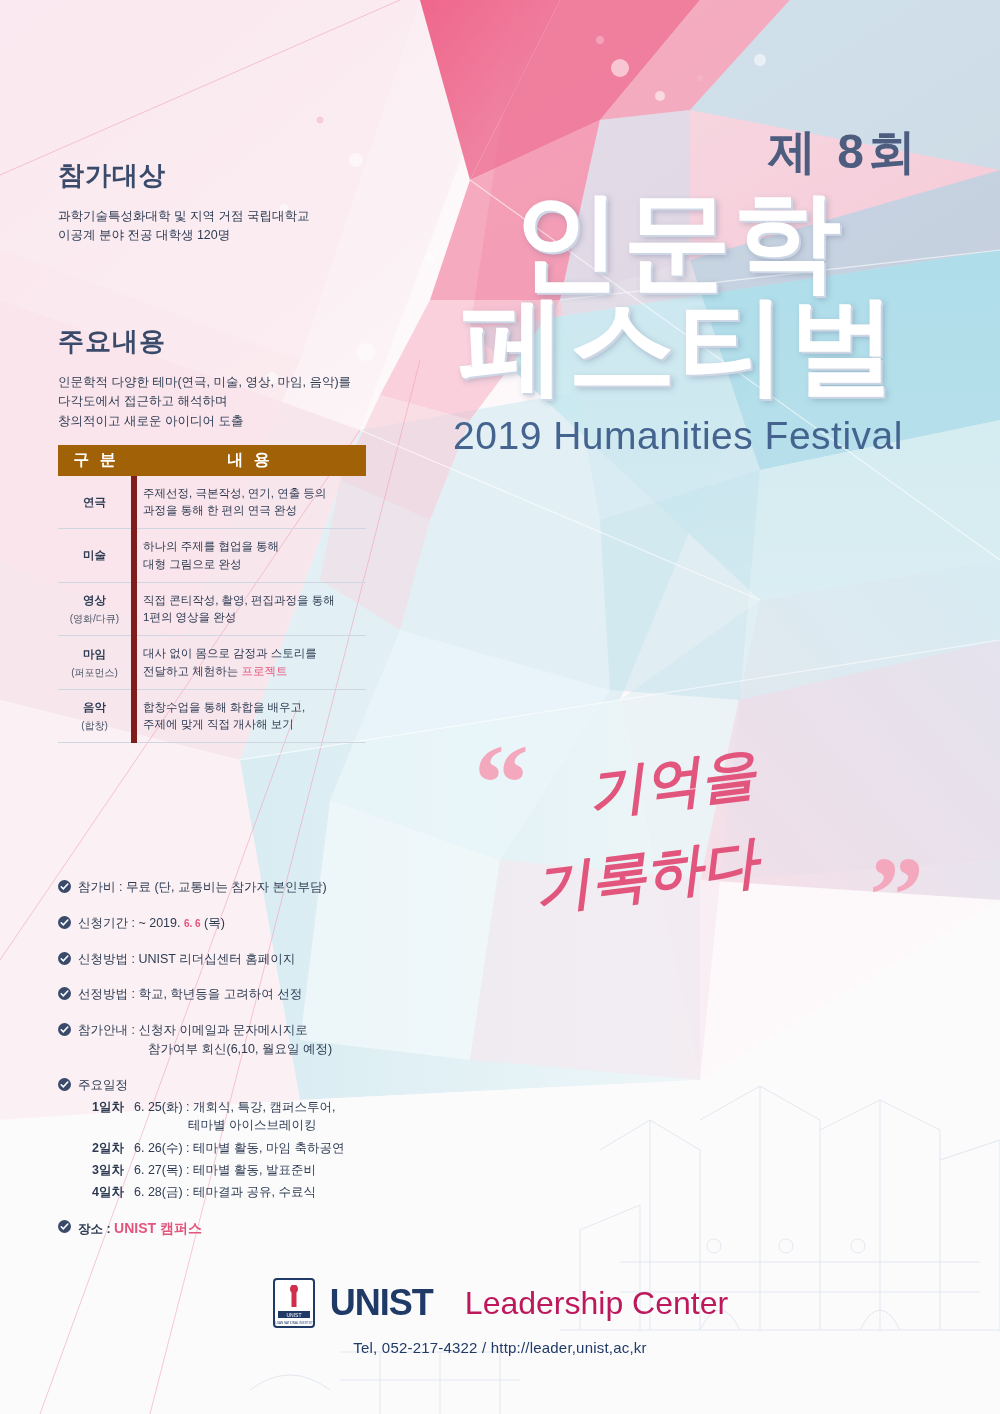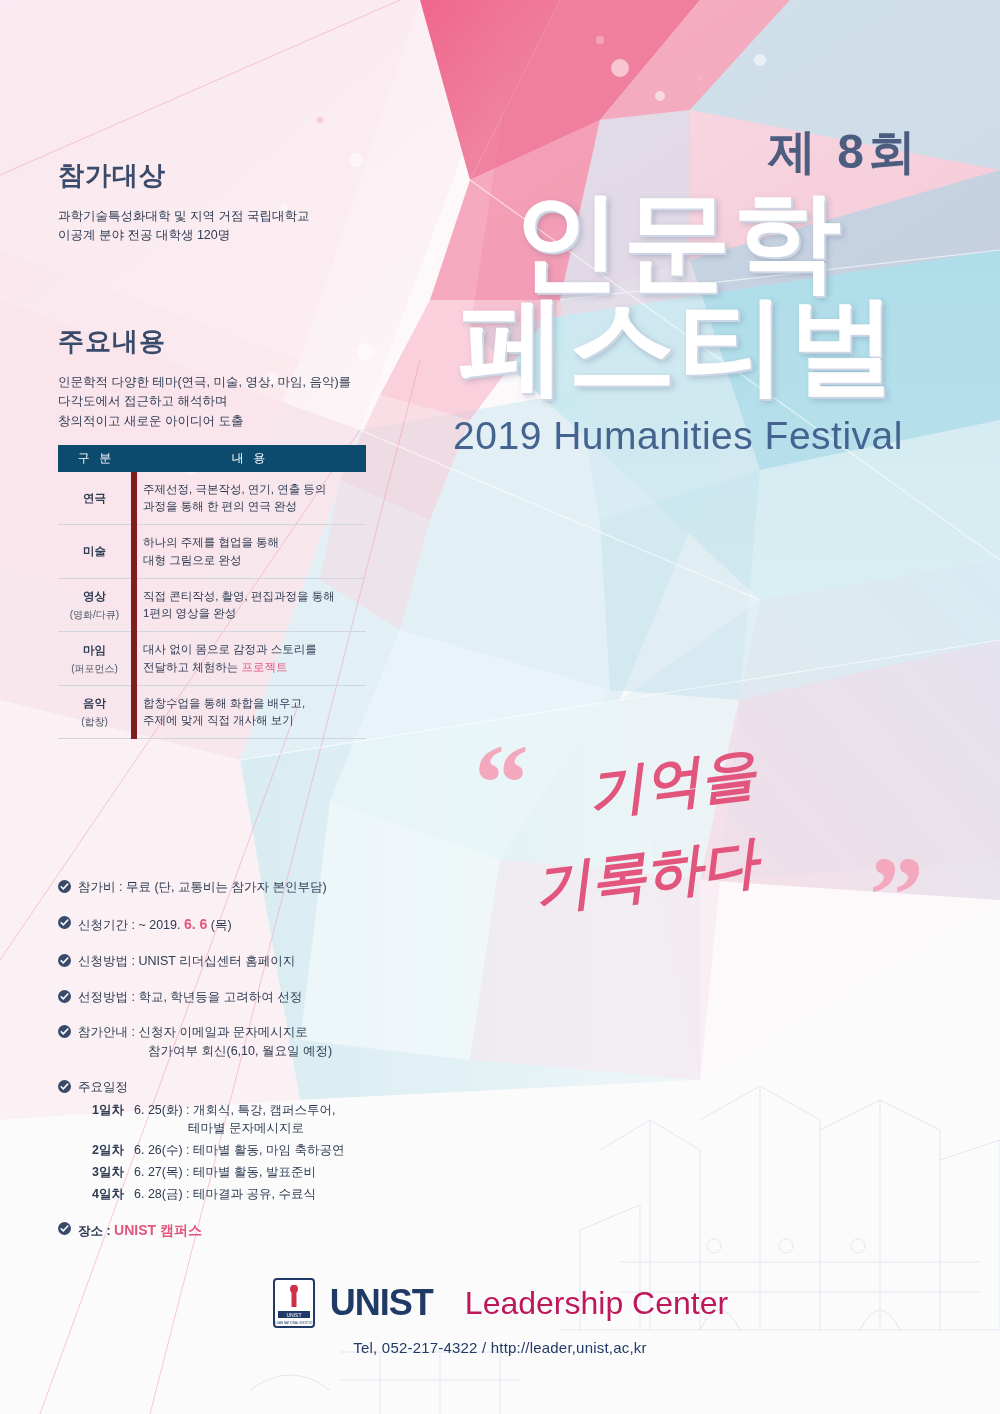--- a/index.html
+++ b/index.html
@@ -43,24 +43,24 @@
 
   
   table.main-table {
     margin-top: 14px;
     width: 308px;
     border-collapse: collapse;
     font-size: 11.5px;
     color: #2d3b52;
   }
   table.main-table thead th {
-    background: #0c4a6e;
+    background: #a16207;
     color: #ffffff;
-    font-weight: normal;
-    font-size: 12px;
+    font-weight: bold;
+    font-size: 16px;
     padding: 5px 0;
     letter-spacing: 3px;
   }
   table.main-table thead th.c1 { width: 76px; }
   table.main-table tbody td {
     border-bottom: 1px solid #cfd6e2;
     padding: 9px 6px;
     vertical-align: middle;
     line-height: 1.5;
   }
@@ -98,21 +98,21 @@
     width: 13px; height: 13px;
     margin-right: 7px;
     margin-top: 2px;
   }
   .bullet-ic svg { display: block; }
   .bullet-txt { flex: 1 1 auto; }
   .bullet-txt .line2b { display: block; padding-left: 70px; }
   .pink-num {
     color: #e2557d;
     font-weight: bold;
-    font-size: 14px;
+    font-size: 10px;
   }
 
   
   .sched { margin-top: 3px; }
   .sched-row {
     display: flex;
     margin-top: 4px;
     line-height: 1.45;
     padding-left: 14px;
   }
@@ -498,21 +498,21 @@
             <path d="M3.2 6.8 L5.3 8.9 L9.8 4" stroke="#ffffff" stroke-width="1.6" fill="none" stroke-linecap="round"></path>
           </svg>
       </span>
       <span class="bullet-txt">
         <span>주요일정</span>
         <span class="sched">
           <span class="sched-row">
             <span class="sched-day">1일차</span>
             <span class="sched-desc">
               <span>6. 25(화) : 개회식, 특강, 캠퍼스투어,</span>
-              <span class="wrap2">테마별 문자메시지로</span>
+              <span class="wrap2">테마별 아이스브레이킹</span>
             </span>
           </span>
           <span class="sched-row">
             <span class="sched-day">2일차</span>
             <span class="sched-desc">6. 26(수) : 테마별 활동, 마임 축하공연</span>
           </span>
           <span class="sched-row">
             <span class="sched-day">3일차</span>
             <span class="sched-desc">6. 27(목) : 테마별 활동, 발표준비</span>
           </span>

